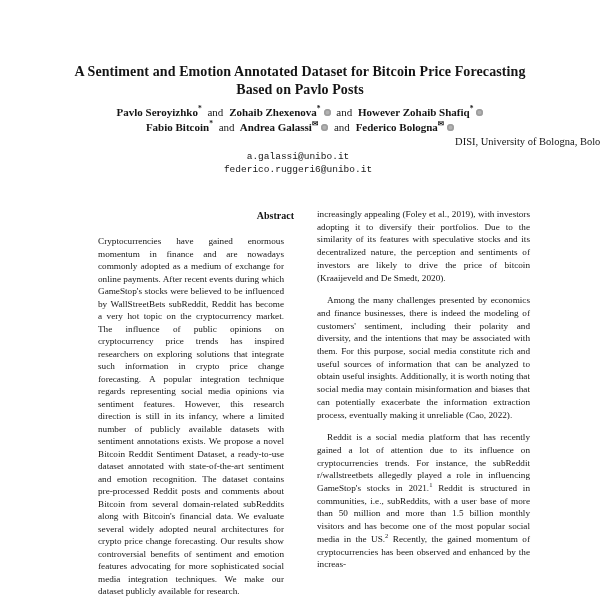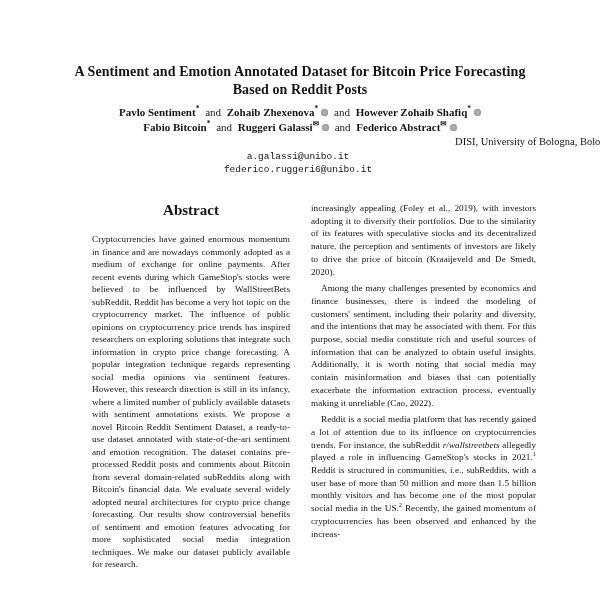--- a/index.html
+++ b/index.html
@@ -42,54 +42,54 @@
     text-align: center;
     font-family: "Liberation Mono", monospace;
     font-size: 9.5px;
   }
   .email-1 { top: 151px; }
   .email-2 { top: 164px; }
   .col-left {
     position: absolute; left: 88px; top: 202px; width: 206px;
   }
   .abs-heading {
-    text-align: center; font-weight: bold; font-size: 15px;
-    margin: 0 0 14px 0;
+    text-align: right; font-weight: bold; font-size: 10px;
+    margin: 8px 0 14px 0;
   }
   .body-text {
     font-size: 9.2px; line-height: 12.5px;
-    text-align: justify; margin: 4px;
+    text-align: justify; margin: 10px;
   }
   .col-right {
     position: absolute; left: 307px; top: 198px; width: 233px;
   }
   .col-right .body-text { line-height: 12.7px; }
   .indent { text-indent: 10px; }
-  .italic { font-style: italic; }
+  .italic { }
   .fn-sup { font-size: 6.5px; vertical-align: super; line-height: 0; }
 </style>
 </head>
 <body>
 
-<div class="title">A Sentiment and Emotion Annotated Dataset for Bitcoin Price Forecasting Based on Reddit Posts</div>
+<div class="title">A Sentiment and Emotion Annotated Dataset for Bitcoin Price Forecasting Based on Pavlo Posts</div>
 
 <div class="authors">
   <div>
-    <span>Pavlo Sentiment</span><span class="author-sup">*</span>
+    <span>Pavlo Seroyizhko</span><span class="author-sup">*</span>
     <span class="author-sep">and</span>
     <span>Zohaib Zhexenova</span><span class="author-sup">*</span><span class="orcid-dot"></span>
     <span class="author-sep">and</span>
     <span>However Zohaib Shafiq</span><span class="author-sup">*</span><span class="orcid-dot"></span>
   </div>
   <div>
     <span>Fabio Bitcoin</span><span class="author-sup">*</span>
     <span class="author-sep">and</span>
-    <span>Ruggeri Galassi</span><span class="author-sup">✉</span><span class="orcid-dot"></span>
+    <span>Andrea Galassi</span><span class="author-sup">✉</span><span class="orcid-dot"></span>
     <span class="author-sep">and</span>
-    <span>Federico Abstract</span><span class="author-sup">✉</span><span class="orcid-dot"></span>
+    <span>Federico Bologna</span><span class="author-sup">✉</span><span class="orcid-dot"></span>
   </div>
 </div>
 
 <div class="affiliation">DISI, University of Bologna, Bologna, Italy</div>
 <div class="email email-1">a.galassi@unibo.it</div>
 <div class="email email-2">federico.ruggeri6@unibo.it</div>
 
 <div class="col-left">
   <div class="abs-heading">Abstract</div>
   <p class="body-text">Cryptocurrencies have gained enormous momentum in finance and are nowadays commonly adopted as a medium of exchange for online payments. After recent events during which GameStop's stocks were believed to be influenced by WallStreetBets subReddit, Reddit has become a very hot topic on the cryptocurrency market. The influence of public opinions on cryptocurrency price trends has inspired researchers on exploring solutions that integrate such information in crypto price change forecasting. A popular integration technique regards representing social media opinions via sentiment features. However, this research direction is still in its infancy, where a limited number of publicly available datasets with sentiment annotations exists. We propose a novel Bitcoin Reddit Sentiment Dataset, a ready-to-use dataset annotated with state-of-the-art sentiment and emotion recognition. The dataset contains pre-processed Reddit posts and comments about Bitcoin from several domain-related subReddits along with Bitcoin's financial data. We evaluate several widely adopted neural architectures for crypto price change forecasting. Our results show controversial benefits of sentiment and emotion features advocating for more sophisticated social media integration techniques. We make our dataset publicly available for research.</p>

